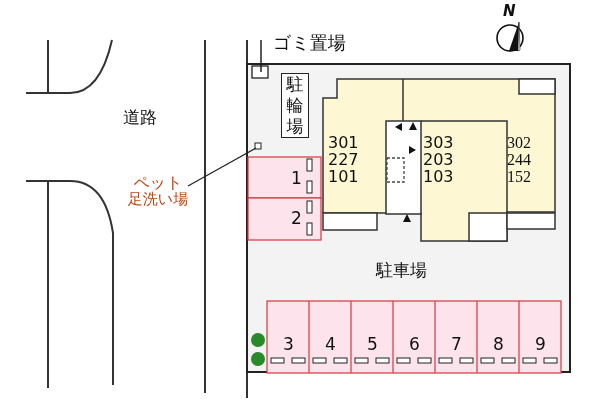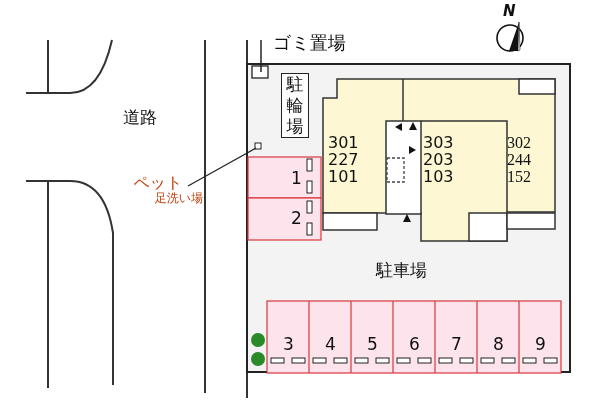--- a/index.html
+++ b/index.html
@@ -113,21 +113,21 @@
 <div class="abs bike" style="left:281px;top:73px;">
   <div>駐</div>
   <div>輪</div>
   <div>場</div>
 </div>
 
 <div class="abs lbl" style="left:123px;top:109px;">道路</div>
 
 <div class="abs lbl-sm" style="left:113px;top:175px;width:90px;">
   <div>ペット</div>
-  <div style="font-size:12px;text-align:right;">足洗い場</div>
+  <div style="font-size:15px;">足洗い場</div>
 </div>
 
 <div class="abs lbl" style="left:376px;top:262px;">駐車場</div>
 
 <div class="abs unit-nums" style="left:328px;top:134px;width:50px;">
   <div>301</div>
   <div>227</div>
   <div>101</div>
 </div>
 <div class="abs unit-nums" style="left:423px;top:134px;width:50px;">

